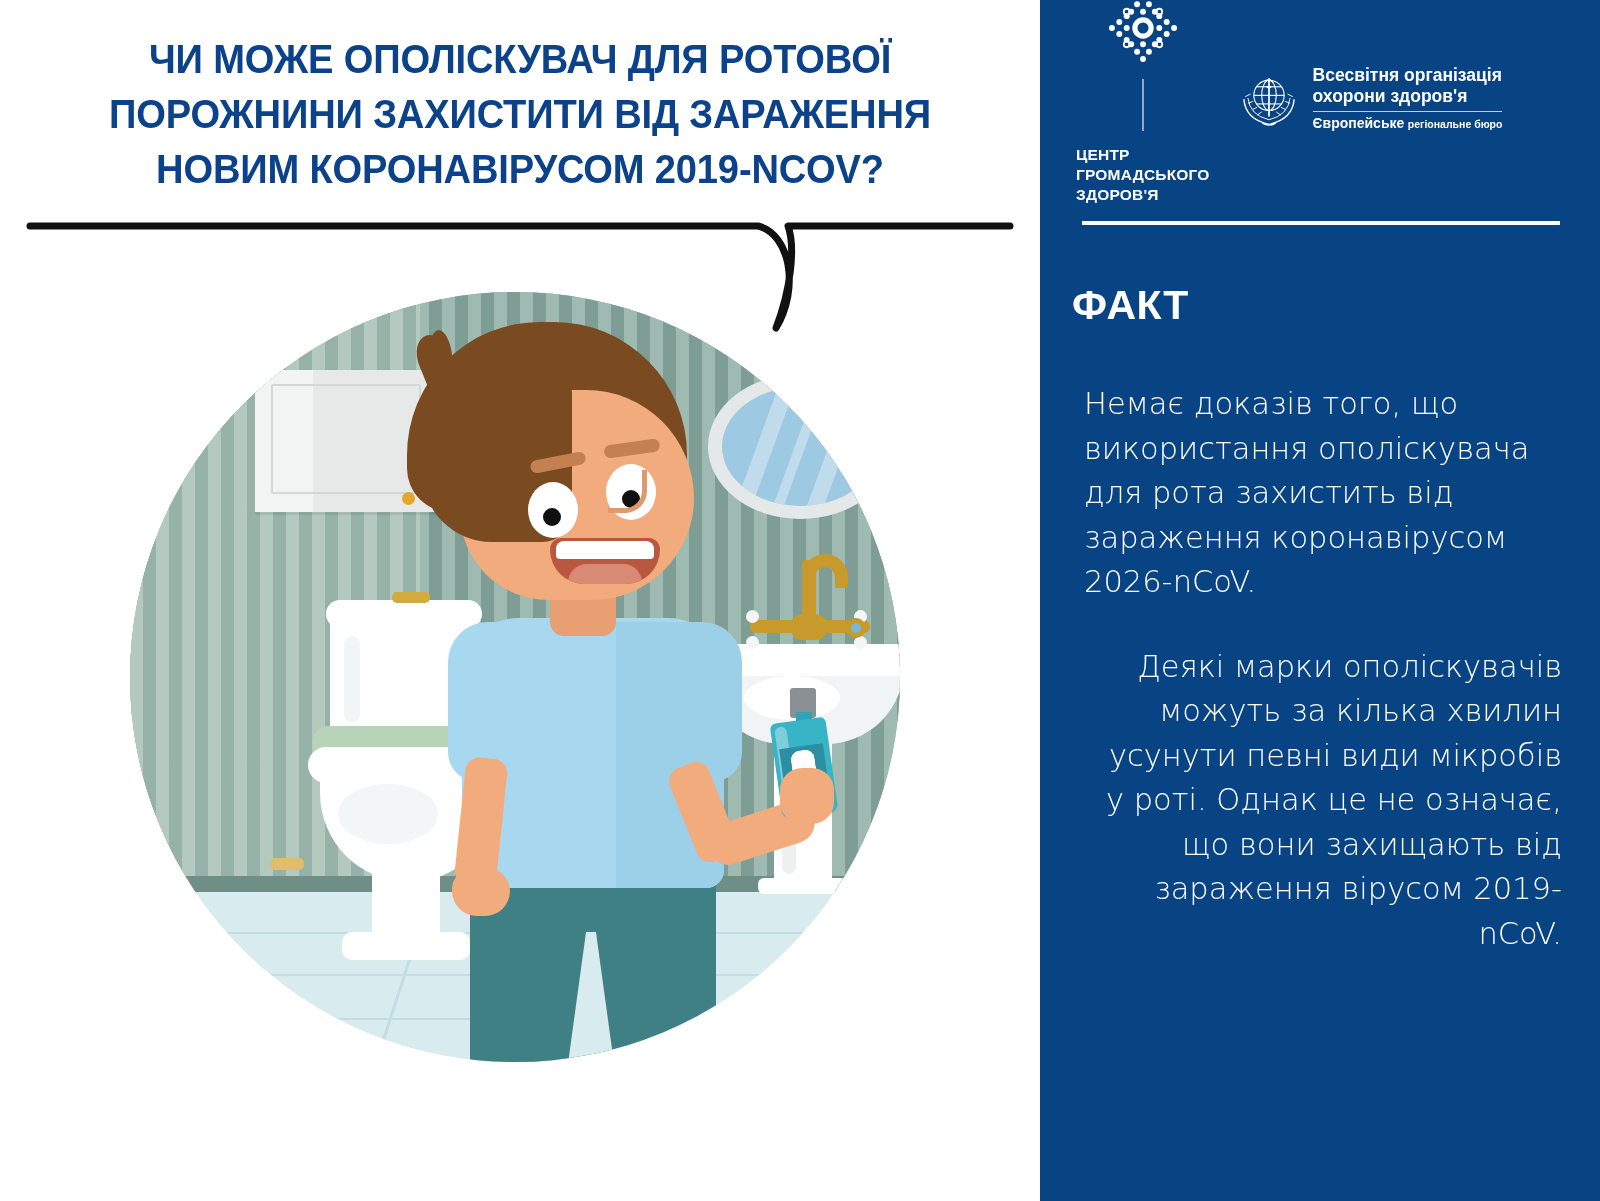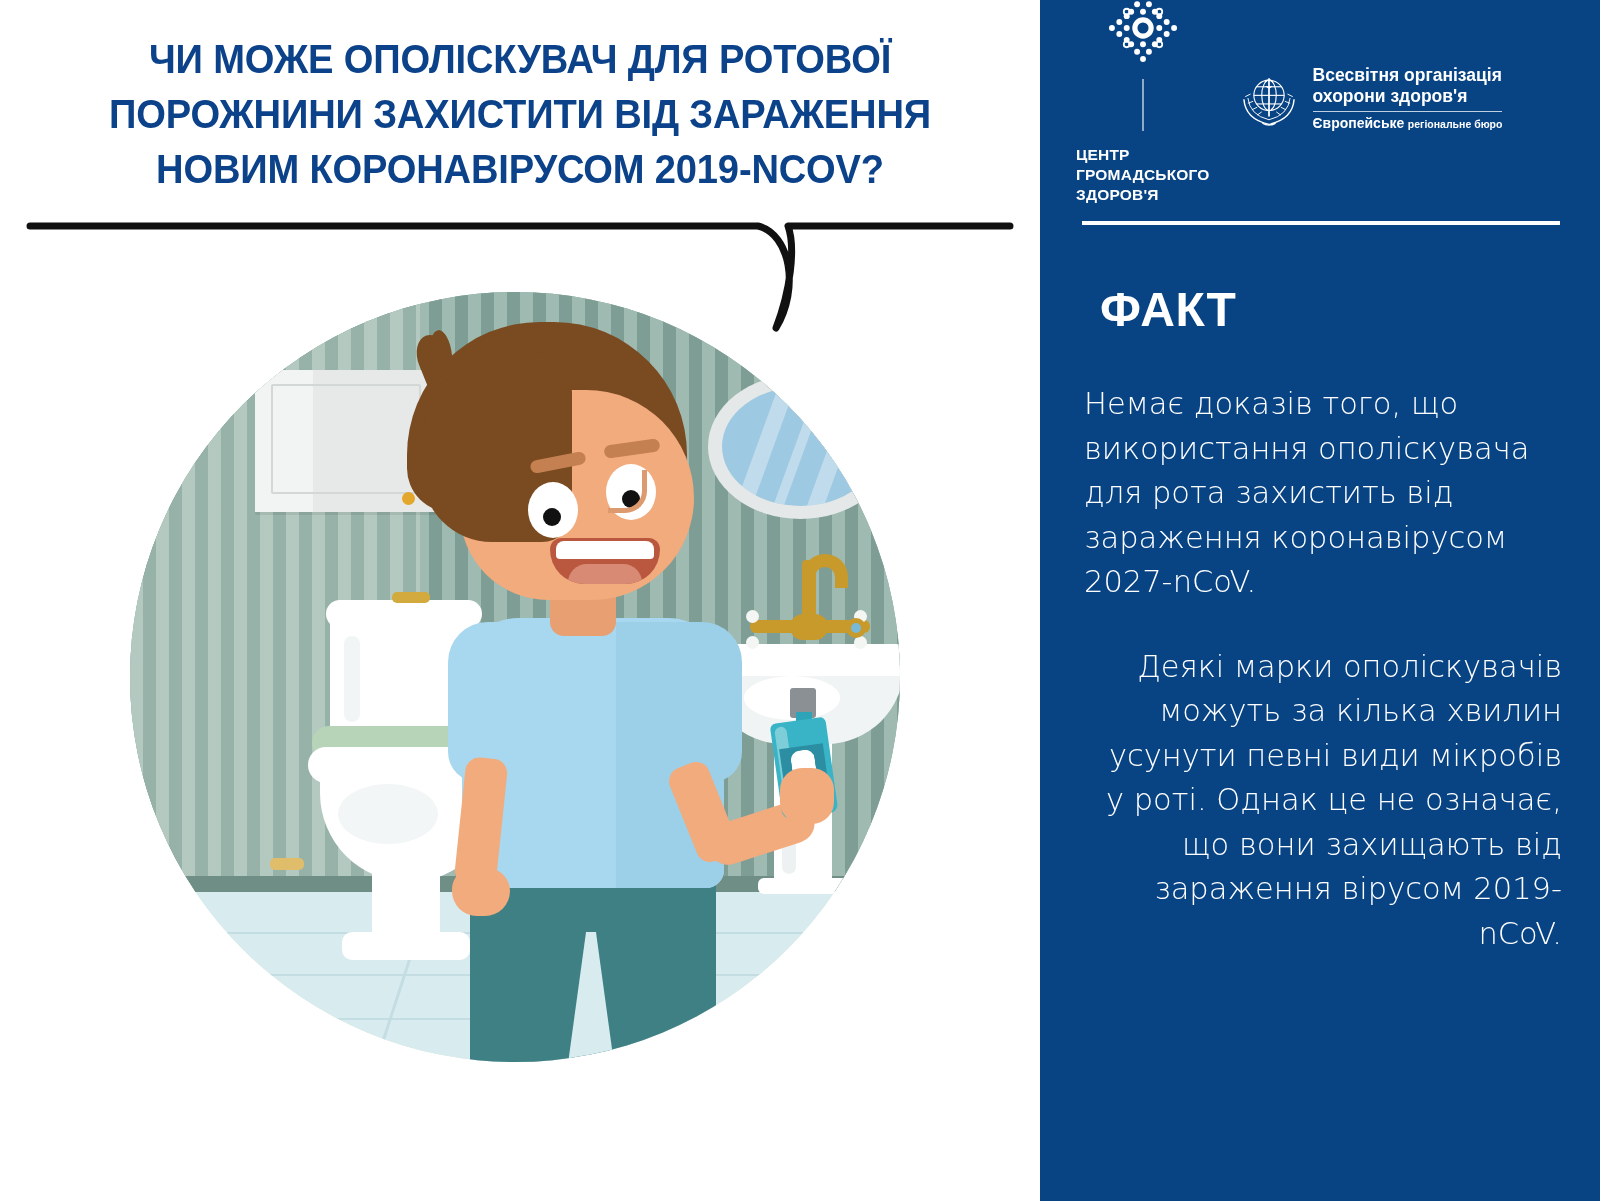--- a/index.html
+++ b/index.html
@@ -534,23 +534,23 @@
   .who-sub span { font-size: 10.5px; font-weight: 700; }
 
   #panel-rule {
     position: absolute;
     left: 42px; top: 221px;
     width: 478px; height: 4px;
     background: #ffffff;
   }
   #fact-title {
     position: absolute;
-    left: 60px; top: 282px;
+    left: 32px; top: 282px;
     color: #ffffff;
-    font-size: 48px;
+    font-size: 41px;
     font-weight: 700;
     letter-spacing: .5px;
     text-transform: uppercase;
   }
   #fact-body {
     position: absolute;
     left: 44px; top: 382px;
     width: 478px;
     color: #ffffff;
     font-size: 30.5px;
@@ -769,18 +769,18 @@
           </div>
         </div>
       </div>
     </div>
 
     <div id="panel-rule"></div>
 
     <div id="fact-title">ФАКТ</div>
 
     <div id="fact-body">
-      <p>Немає доказів того, що використання ополіскувача для рота захистить від зараження коронавірусом 2027-nCoV.</p>
+      <p>Немає доказів того, що використання ополіскувача для рота захистить від зараження коронавірусом 2026-nCoV.</p>
       <p>Деякі марки ополіскувачів можуть за кілька хвилин усунути певні види мікробів у роті. Однак це не означає, що вони захищають від зараження вірусом 2019-nCoV.</p>
     </div>
   </div>
 
 </div>
 
 </body></html>

